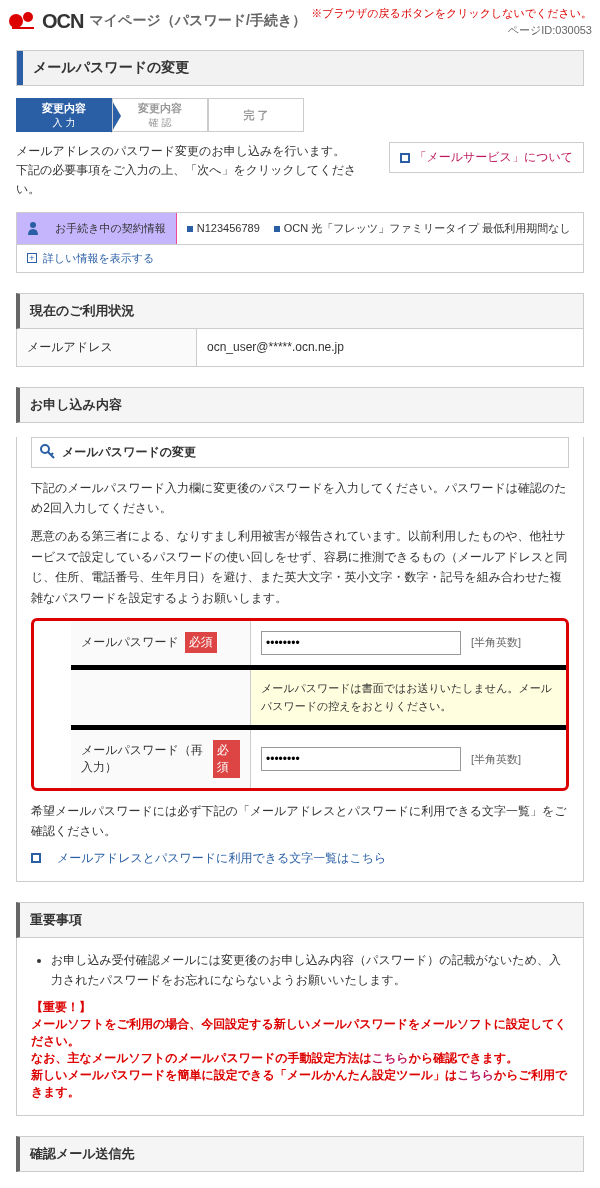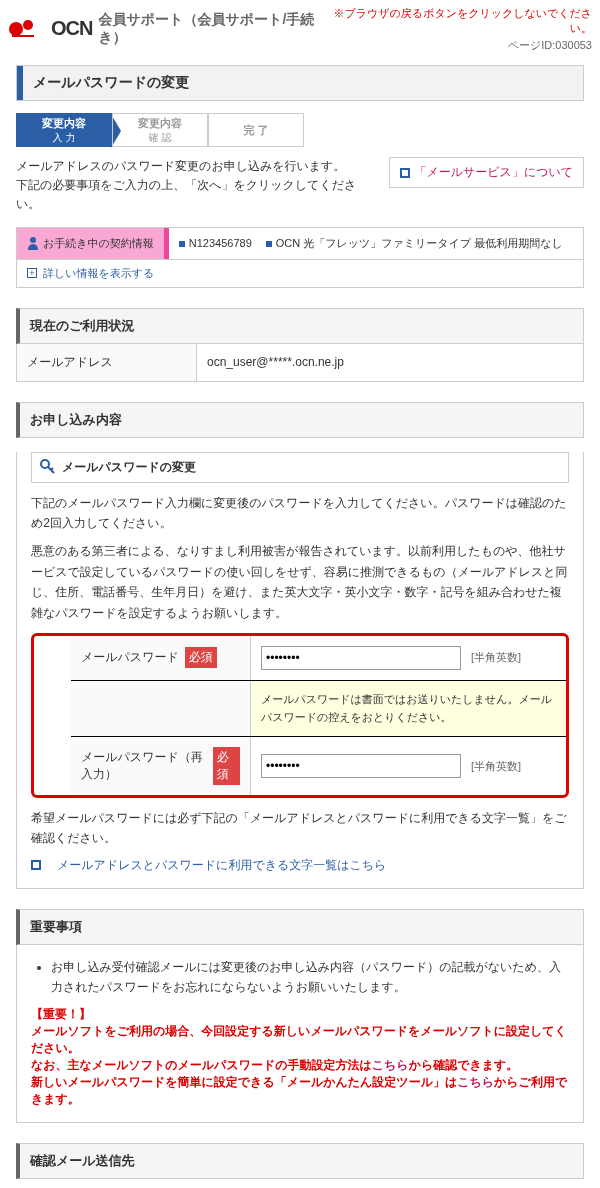--- a/index.html
+++ b/index.html
@@ -1,18 +1,18 @@
 <!DOCTYPE html>
 <html><head>
 <meta charset="utf-8">
 <style>
 * { box-sizing: border-box; margin: 0; padding: 0; }
 body { font-family: "MS PGothic", Meiryo, sans-serif; font-size: 12px; color: #333; background: #fff; width: 600px; }
 .header { display: flex; align-items: center; padding: 4px 8px; }
-.logo { display: flex; align-items: center; gap: 13px; }
+.logo { display: flex; align-items: center; gap: 4px; }
 .logo-icon { width: 30px; height: 24px; }
 .logo-txt { font-size: 20px; font-weight: bold; letter-spacing: -1px; }
 .page-title { font-size: 14px; font-weight: bold; color: #666; margin-left: 6px; }
 .header-right { margin-left: auto; text-align: right; font-size: 11px; }
 .size-btns { display: inline-flex; gap: 1px; margin-left: 4px; }
 .size-btn { border: 1px solid #999; width: 16px; height: 16px; display: flex; align-items: center; justify-content: center; font-size: 10px; background: #f5f5f5; cursor: pointer; }
 .warn { color: #d00; margin-top: 2px; }
 .pageid { color: #666; margin-top: 2px; }
 .panel { border: 1px solid #ccc; margin: 8px 16px; }
 .panel-h { background: #f2f2f2; border-left: 6px solid #2a5fa5; padding: 8px 10px; font-size: 14px; font-weight: bold; }
@@ -20,30 +20,30 @@
 .step { position: relative; width: 96px; height: 34px; display: flex; flex-direction: column; align-items: center; justify-content: center; font-size: 10px; color: #999; border: 1px solid #ccc; }
 .step.active { background: #2a5fa5; color: #fff; border-color: #2a5fa5; }
 .step.active::after { content: ""; position: absolute; right: -10px; top: 0; border-top: 17px solid transparent; border-bottom: 17px solid transparent; border-left: 10px solid #2a5fa5; }
 .step-t { font-weight: bold; font-size: 11px; }
 .body-row { display: flex; margin: 10px 16px 0; align-items: flex-start; gap: 12px; }
 .body-txt { flex: 1; line-height: 1.6; }
 .link-box { border: 1px solid #ccc; padding: 6px 10px; display: flex; align-items: center; gap: 4px; }
 .sq-icon { width: 10px; height: 10px; border: 2px solid #2a5fa5; display: inline-block; }
 .link-blue { color: #be185d; }
 .contract { margin: 12px 16px 0; border: 1px solid #ccc; display: flex; align-items: stretch; font-size: 11px; }
-.contract-l { background: #f9a8d4; padding: 8px 10px; display: flex; align-items: center; gap: 4px; border-right: 5px solid #ec4899; }
+.contract-l { background: #c4b5fd; padding: 8px 10px; display: flex; align-items: center; gap: 16px; border-right: 1px solid #ec4899; }
 .person-icon { width: 12px; height: 14px; }
 .contract-b { flex: 1; display: flex; align-items: center; padding: 0 10px; gap: 14px; }
 .bullet { width: 6px; height: 6px; background: #2a5fa5; display: inline-block; margin-right: 4px; }
 .expand { margin: 0 16px; border: 1px solid #ccc; border-top: none; padding: 6px 10px; display: flex; align-items: center; gap: 6px; color: #2a5fa5; font-size: 11px; cursor: pointer; }
 .plus { width: 10px; height: 10px; border: 1px solid #2a5fa5; display: flex; align-items: center; justify-content: center; font-size: 9px; }
 .sec { margin: 20px 16px 0; }
 .sec-h { border: 1px solid #ccc; border-left: 4px solid #666; background: #f5f5f5; padding: 8px 10px; font-weight: bold; font-size: 13px; }
 .tbl { border: 1px solid #ccc; border-top: none; width: 100%; }
-.row { display: flex; border-top: 1px solid #000000; }
+.row { display: flex; border-top: 5px solid #000000; }
 .row:first-child { border-top: none; }
 .cell-l { width: 180px; background: #fafafa; padding: 10px; border-right: 1px solid #ccc; display: flex; align-items: center; gap: 6px; }
 .cell-r { flex: 1; padding: 10px; display: flex; align-items: center; gap: 10px; flex-wrap: wrap; }
 .sub-h { border: 1px solid #ccc; padding: 6px 8px; display: flex; align-items: center; gap: 6px; margin: 14px 0 10px; }
 .ptxt { line-height: 1.7; margin: 8px 0; }
 .redbox { border: 3px solid #d00; border-radius: 6px; margin: 10px 0; }
 .req { background: #d44; color: #fff; font-size: 12px; padding: 2px 4px; }
 input[type=password], select { border: 1px solid #999; padding: 4px; font-size: 12px; font-family: inherit; }
 input[type=password] { width: 200px; }
 .hint { color: #666; font-size: 11px; }
@@ -57,21 +57,21 @@
 
 <div class="header">
   <div class="logo">
     <svg class="logo-icon" viewBox="0 0 30 24">
         <circle cx="8" cy="12" r="7" fill="#d00"></circle>
         <circle cx="20" cy="8" r="5" fill="#d00"></circle>
         <rect x="4" y="18" width="22" height="2" fill="#d00"></rect>
       </svg>
     <span class="logo-txt">OCN</span>
   </div>
-  <span class="page-title">会員サポート（会員サポート/手続き）</span>
+  <span class="page-title">マイページ（パスワード/手続き）</span>
   <div class="header-right">
     <div class="warn">※ブラウザの戻るボタンをクリックしないでください。</div>
     <div class="pageid"><span>ページID:</span><span>030053</span></div>
   </div>
 </div>
 
 <div class="panel">
   <div class="panel-h">メールパスワードの変更</div>
 </div>
 

